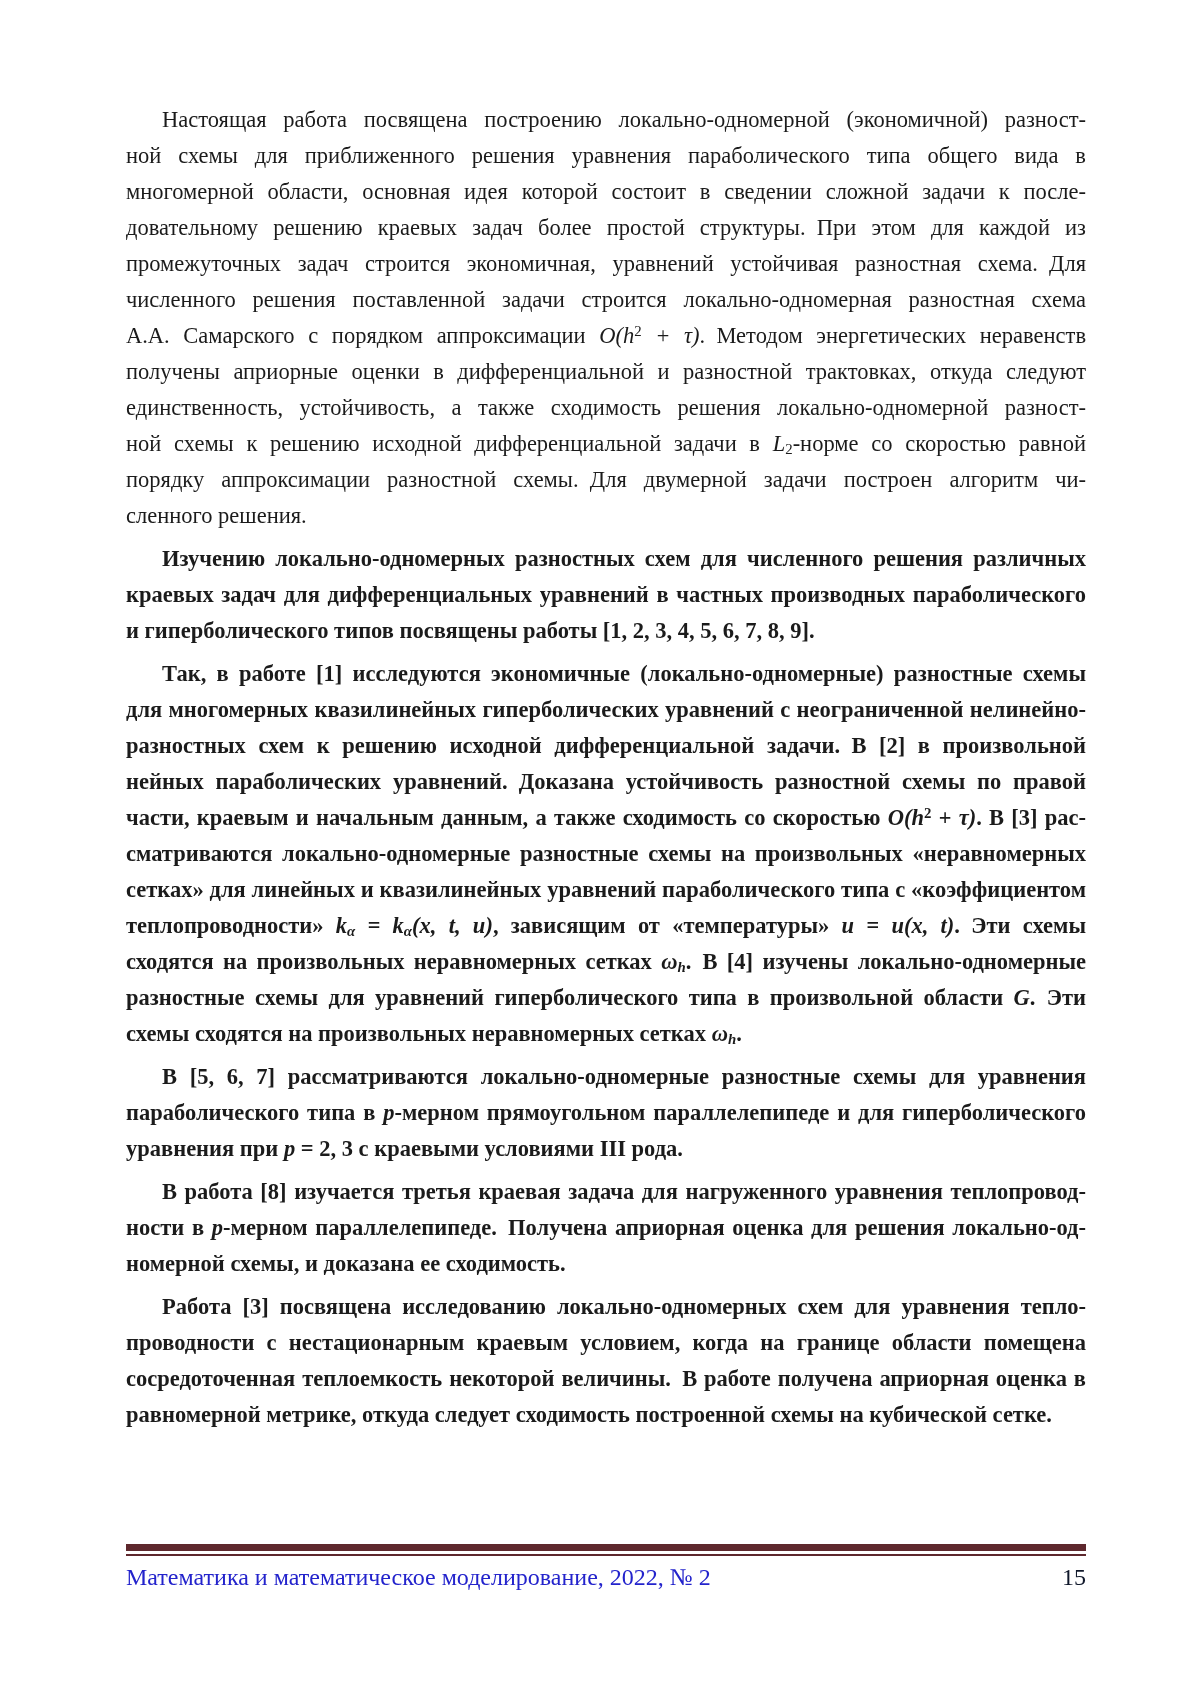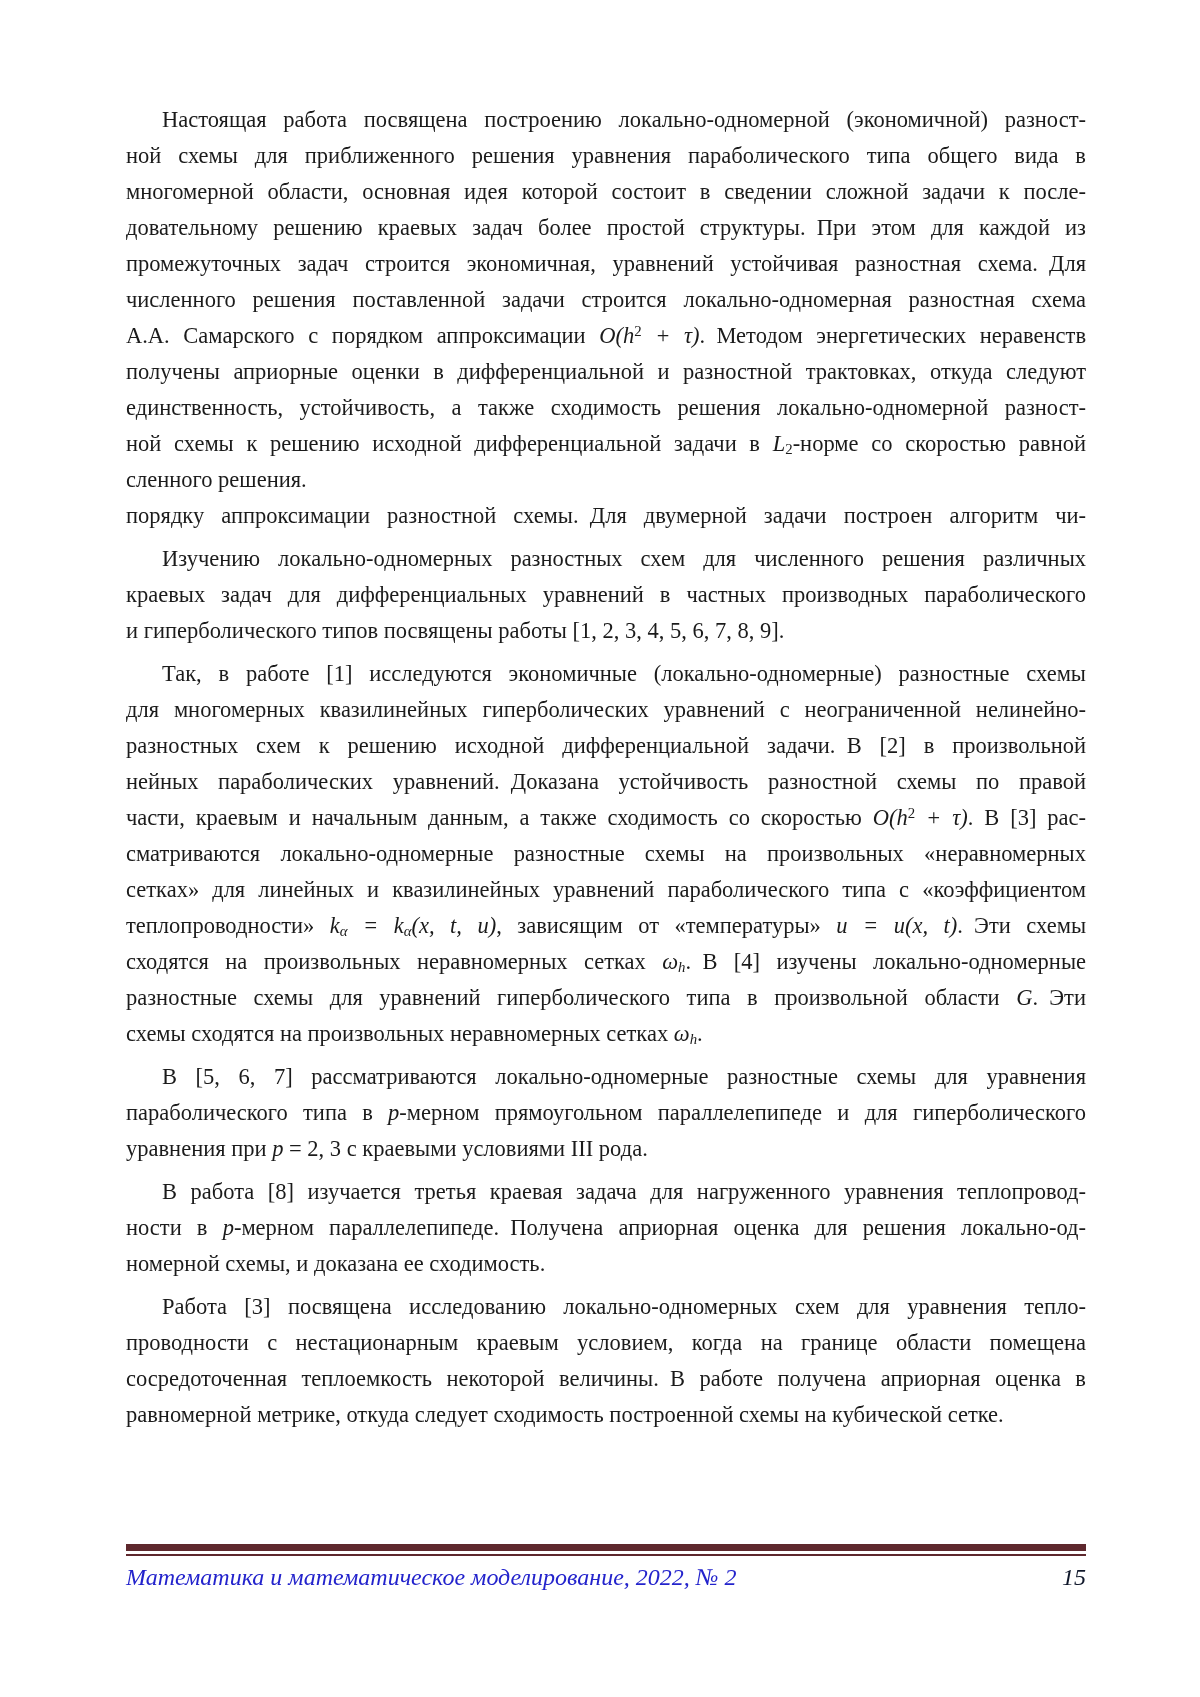--- a/index.html
+++ b/index.html
@@ -11,21 +11,21 @@
     color: #1b1b1b;
     overflow: hidden;
   }
   .content {
     position: absolute;
     left: 126px;
     top: 102px;
     width: 960px;
     font-size: 22.5px;
   }
-  .para + .para { margin-top: 7px; }
+  .para + .para { margin-top: 7px; font-weight: bold; }
   .line {
     line-height: 36px;
     text-align: justify;
     text-align-last: justify;
     white-space: normal;
   }
   .line.first { text-indent: 36px; }
   .line.last  { text-align-last: left; }
   .sg-t { font-style: normal; }
   .sg-m { font-style: italic; }
@@ -44,42 +44,41 @@
   .footer-row {
     position: absolute;
     left: 126px;
     top: 1562px;
     width: 960px;
     display: flex;
     justify-content: space-between;
     align-items: baseline;
     font-size: 24px;
     line-height: 30px;
-    font-style: italic;
   }
   .journal-link { color: #2323cc; text-decoration: none; cursor: pointer; }
   .page-number  { color: #0f172a; }
 </style>
 </head>
 <body>
 
 <div class="content">
     <div class="para">
       <div class="line first"><span class="sg-t">Настоящая работа посвящена построению локально-одномерной (экономичной) разност-</span></div>
       <div class="line"><span class="sg-t">ной схемы для приближенного решения уравнения параболического типа общего вида в</span></div>
       <div class="line"><span class="sg-t">многомерной области, основная идея которой состоит в сведении сложной задачи к после-</span></div>
       <div class="line"><span class="sg-t">довательному решению краевых задач более простой структуры. При этом для каждой из</span></div>
       <div class="line"><span class="sg-t">промежуточных задач строится экономичная, уравнений устойчивая разностная схема. Для</span></div>
       <div class="line"><span class="sg-t">численного решения поставленной задачи строится локально-одномерная разностная схема</span></div>
       <div class="line"><span class="sg-t">А.А. Самарского с порядком аппроксимации </span><span class="sg-m">O(h</span><span class="sg-sup">2</span><span class="sg-m"> + τ)</span><span class="sg-t">. Методом энергетических неравенств</span></div>
       <div class="line"><span class="sg-t">получены априорные оценки в дифференциальной и разностной трактовках, откуда следуют</span></div>
       <div class="line"><span class="sg-t">единственность, устойчивость, а также сходимость решения локально-одномерной разност-</span></div>
       <div class="line"><span class="sg-t">ной схемы к решению исходной дифференциальной задачи в </span><span class="sg-m">L</span><span class="sg-sub">2</span><span class="sg-t">-норме со скоростью равной</span></div>
+      <div class="line"><span class="sg-t">порядку аппроксимации разностной схемы. Для двумерной задачи построен алгоритм чи-</span></div>
       <div class="line last"><span class="sg-t">сленного решения.</span></div>
-      <div class="line"><span class="sg-t">порядку аппроксимации разностной схемы. Для двумерной задачи построен алгоритм чи-</span></div>
     </div>
     <div class="para">
       <div class="line first"><span class="sg-t">Изучению локально-одномерных разностных схем для численного решения различных</span></div>
       <div class="line"><span class="sg-t">краевых задач для дифференциальных уравнений в частных производных параболического</span></div>
       <div class="line last"><span class="sg-t">и гиперболического типов посвящены работы [1, 2, 3, 4, 5, 6, 7, 8, 9].</span></div>
     </div>
     <div class="para">
       <div class="line first"><span class="sg-t">Так, в работе [1] исследуются экономичные (локально-одномерные) разностные схемы</span></div>
       <div class="line"><span class="sg-t">для многомерных квазилинейных гиперболических уравнений с неограниченной нелинейно-</span></div>
       <div class="line"><span class="sg-t">разностных схем к решению исходной дифференциальной задачи. В [2] в произвольной</span></div>

